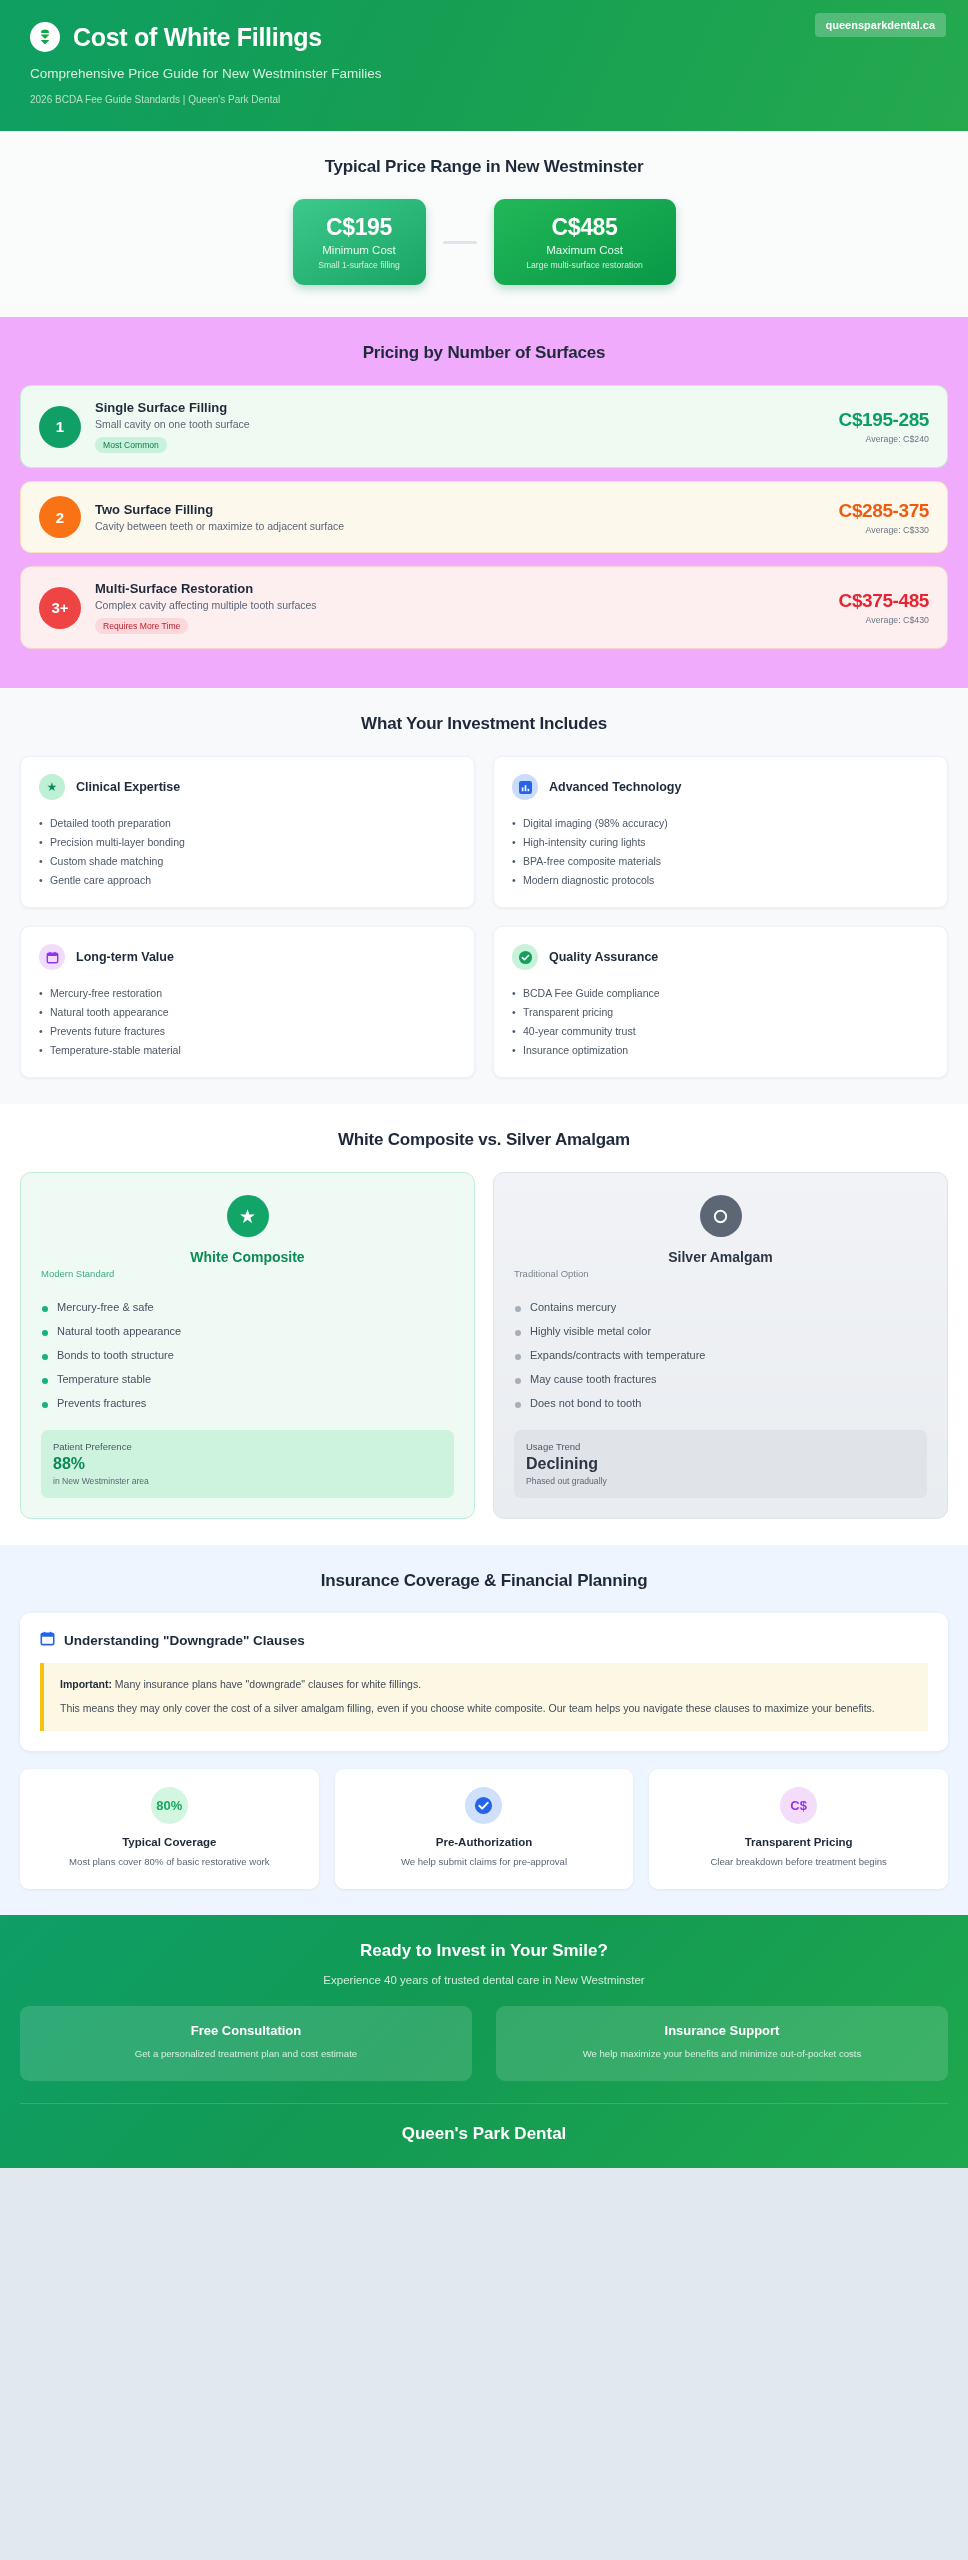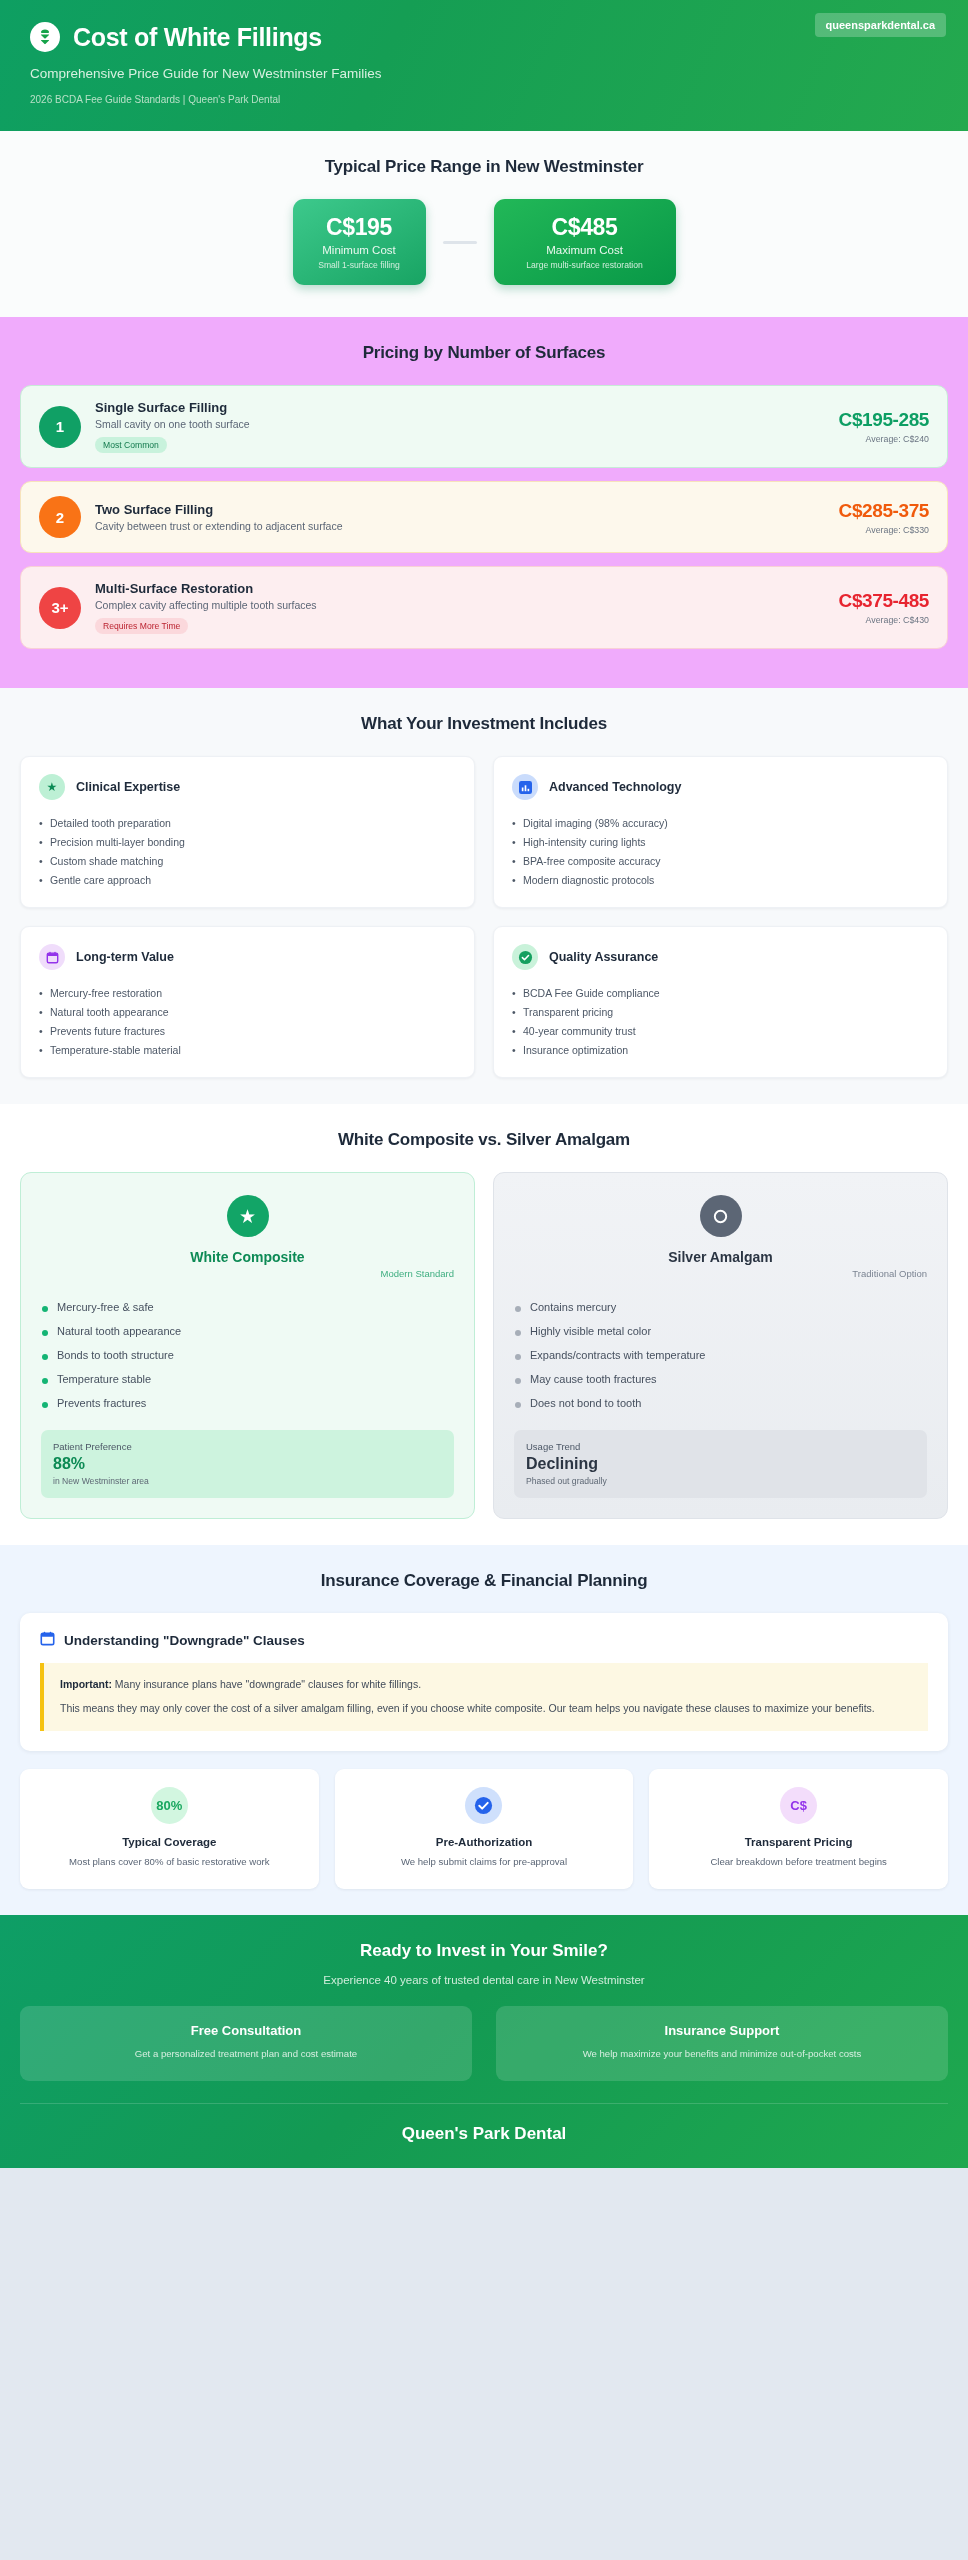--- a/index.html
+++ b/index.html
@@ -133,21 +133,21 @@
   .cmp-card.bad  { background:linear-gradient(180deg,#f1f3f6 0%,#e9ecf0 100%); border:1px solid #dfe3e9; }
   .cmp-icon {
     width:42px; height:42px; border-radius:50%; margin:0 auto 12px auto;
     display:flex; align-items:center; justify-content:center; color:#fff; font-size:19px;
   }
   .cmp-icon.good { background:#12a567; }
   .cmp-icon.bad  { background:#5c6675; }
   .cmp-title { text-align:center; font-size:14px; font-weight:bold; }
   .cmp-card.good .cmp-title { color:#0d8a55; }
   .cmp-card.bad  .cmp-title { color:#2b3543; }
-  .cmp-sub { text-align:right; font-size:9.5px; margin-top:3px; }
+  .cmp-sub { text-align:left; font-size:9.5px; margin-top:3px; }
   .cmp-card.good .cmp-sub { color:#3fae80; }
   .cmp-card.bad  .cmp-sub { color:#7b8492; }
   .cmp-list { list-style:none; margin-top:16px; flex:1 1 auto; }
   .cmp-list li { font-size:11px; padding:6px 0 6px 16px; position:relative; color:#46505f; }
   .cmp-list li:before {
     content:""; position:absolute; left:1px; top:11px;
     width:6px; height:6px; border-radius:50%;
   }
   .cmp-card.good .cmp-list li:before { background:#14b474; }
   .cmp-card.bad  .cmp-list li:before { background:#a7aeb8; }
@@ -260,21 +260,21 @@
       <div class="surface-price">
         <div class="price-main s1">C$195-285</div>
         <div class="price-avg">Average: C$240</div>
       </div>
     </div>
 
     <div class="surface-card s2">
       <div class="surface-badge s2">2</div>
       <div class="surface-info">
         <div class="surface-name">Two Surface Filling</div>
-        <div class="surface-desc">Cavity between trust or extending to adjacent surface</div>
+        <div class="surface-desc">Cavity between teeth or maximize to adjacent surface</div>
       </div>
       <div class="surface-price">
         <div class="price-main s2">C$285-375</div>
         <div class="price-avg">Average: C$330</div>
       </div>
     </div>
 
     <div class="surface-card s3">
       <div class="surface-badge s3">3+</div>
       <div class="surface-info">
@@ -314,21 +314,21 @@
                 <rect x="3" y="7" width="1.8" height="4" fill="#fff"></rect>
                 <rect x="6.1" y="4.6" width="1.8" height="6.4" fill="#fff"></rect>
                 <rect x="9.2" y="8.4" width="1.8" height="2.6" fill="#fff"></rect>
               </svg>
           </span>
           <span class="inc-title">Advanced Technology</span>
         </div>
         <ul class="inc-list">
           <li>Digital imaging (98% accuracy)</li>
           <li>High-intensity curing lights</li>
-          <li>BPA-free composite accuracy</li>
+          <li>BPA-free composite materials</li>
           <li>Modern diagnostic protocols</li>
         </ul>
       </div>
 
       <div class="inc-card">
         <div class="inc-head">
           <span class="inc-icon purple">
             <svg width="13" height="13" viewBox="0 0 14 14">
                 <rect x="1.4" y="2.3" width="11.2" height="10.3" rx="1.6" fill="none" stroke="#9333ea" stroke-width="1.5"></rect>
                 <rect x="1.4" y="2.3" width="11.2" height="3.1" rx="1.3" fill="#9333ea"></rect>

